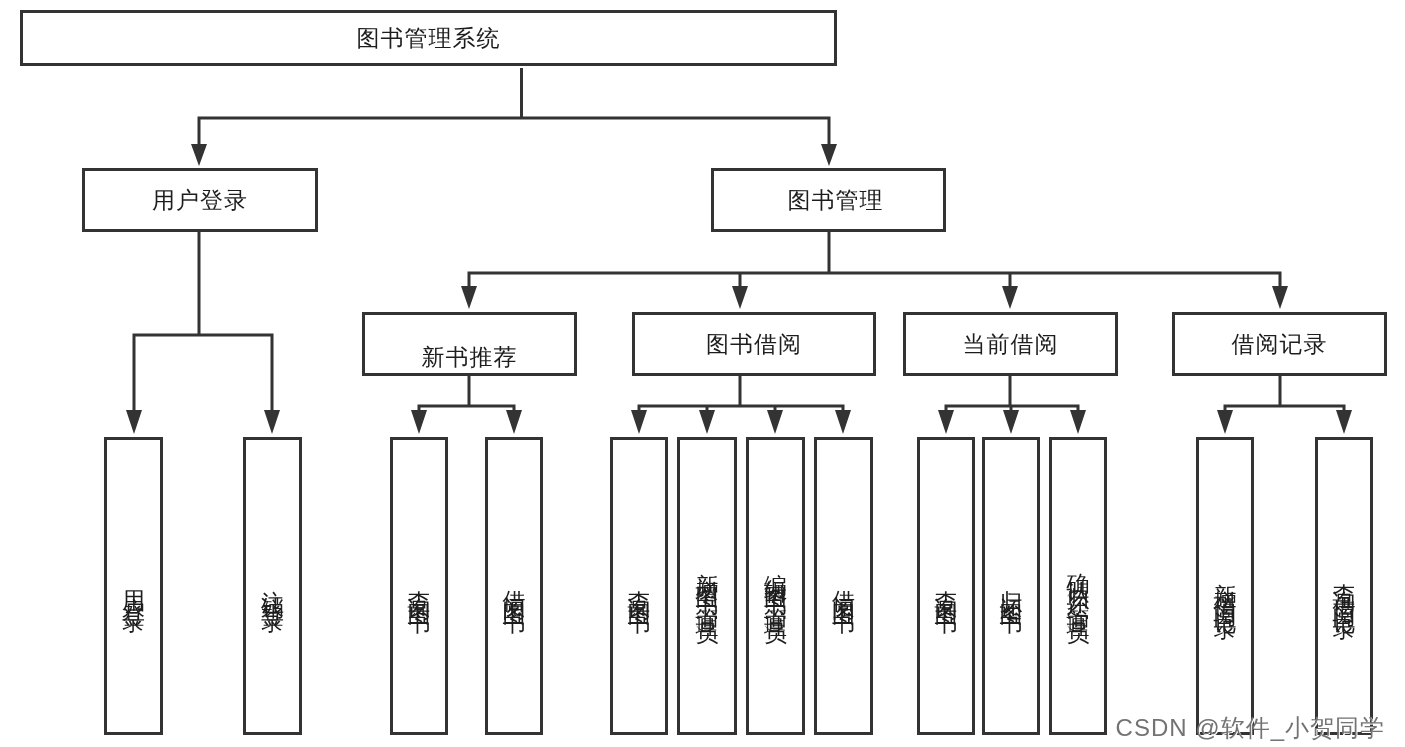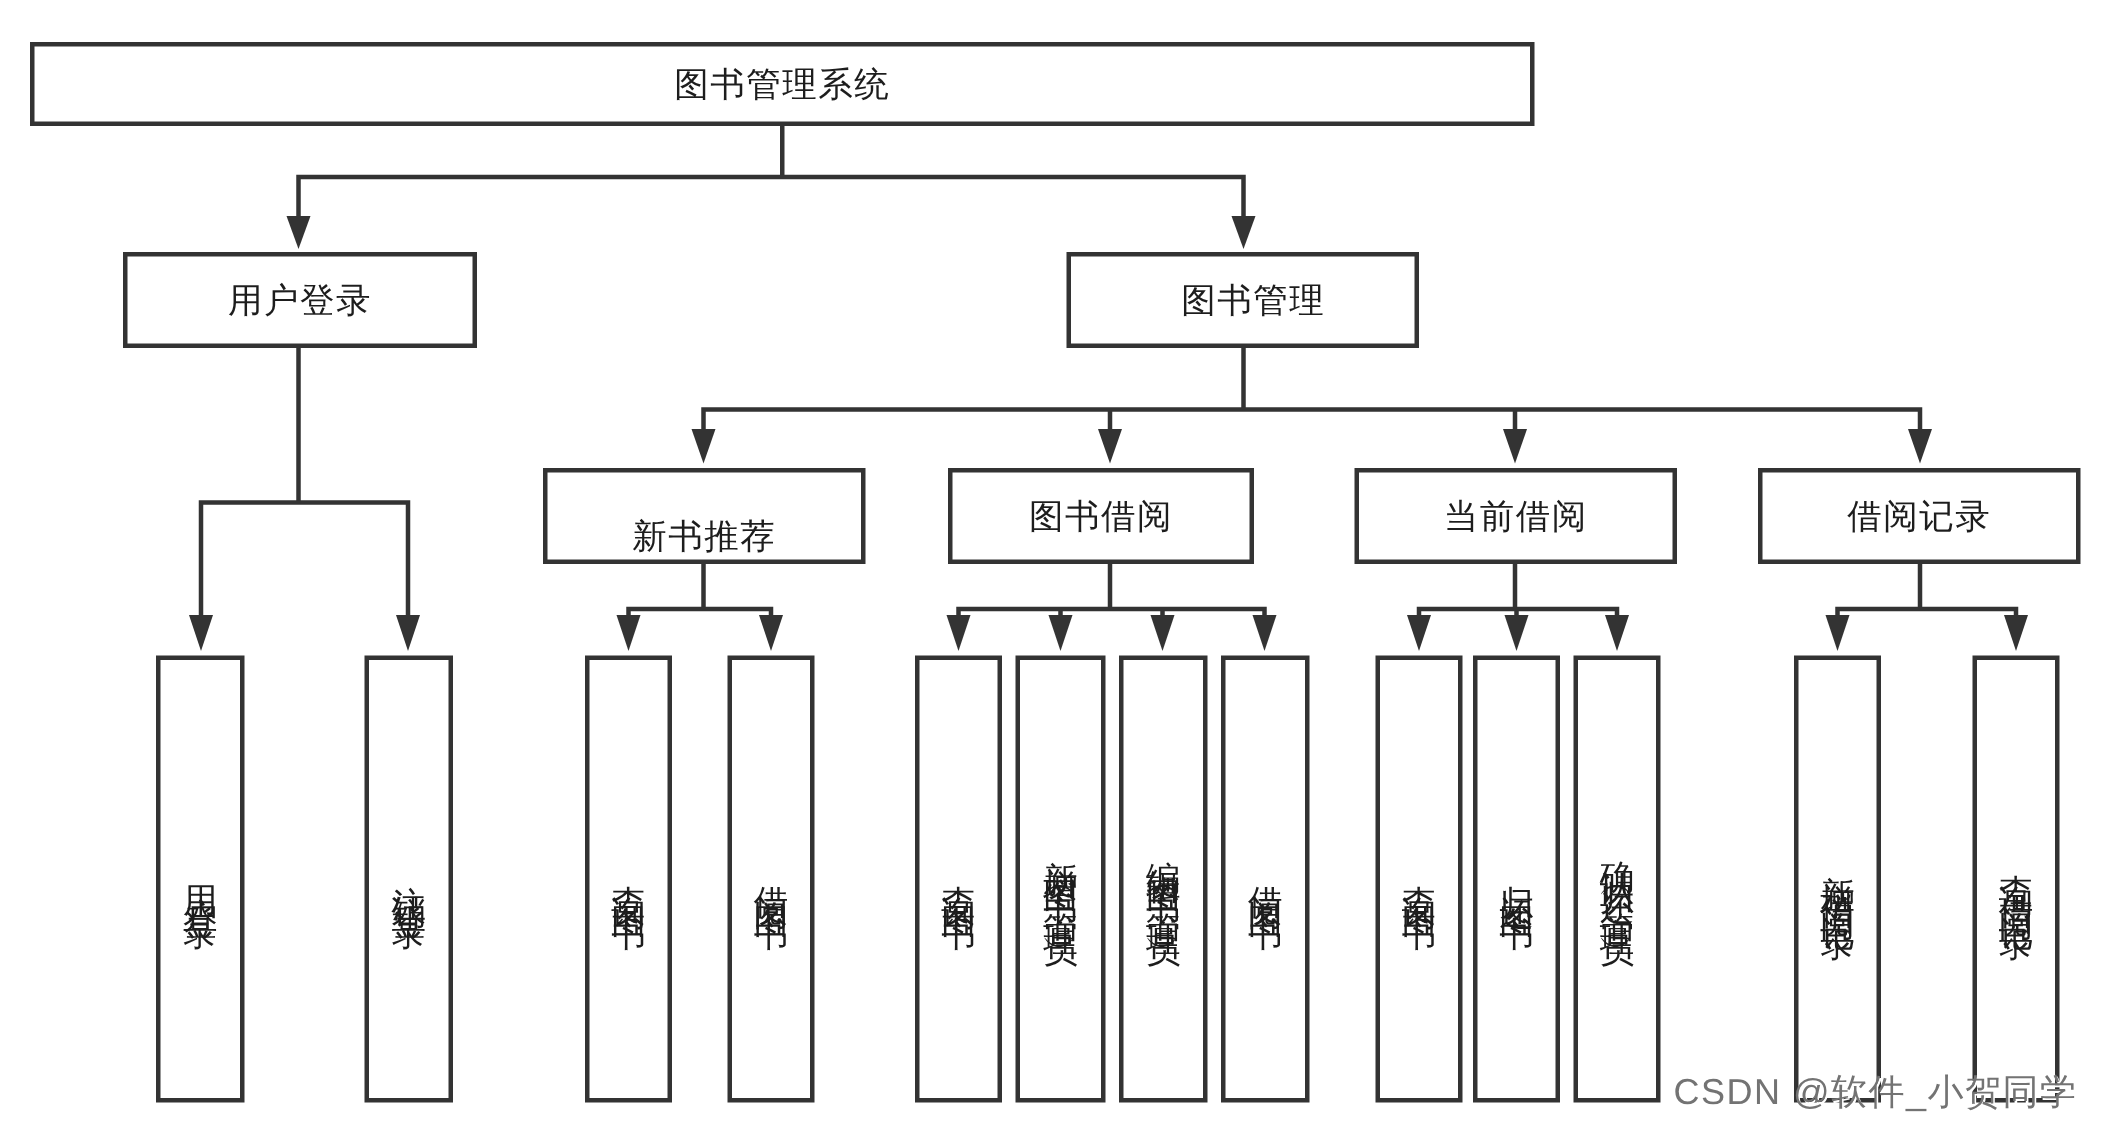--- a/index.html
+++ b/index.html
@@ -89,35 +89,35 @@
       <polygon stroke="none" points="1070,410 1086,410 1078,434"></polygon>
     </g>
 
     <g stroke="#333333" stroke-width="3" fill="#333333">
       <path fill="none" d="M1280 376 V407.5 M1223.5 406 H1345.5 M1225 406 V412 M1344 406 V412"></path>
       <polygon stroke="none" points="1217,410 1233,410 1225,434"></polygon>
       <polygon stroke="none" points="1336,410 1352,410 1344,434"></polygon>
     </g>
   </svg>
 
-  <div class="box" style="left:20px; top:28px; width:1003px; height:56px;text-align:right;">
+  <div class="box" style="left:20px; top:10px; width:817px; height:56px;text-align:right;">
     <span class="h-label">图书管理系统</span>
   </div>
 
   <div class="box" style="left:82px; top:168px; width:236px; height:64px;">
     <span class="h-label">用户登录</span>
   </div>
   <div class="box" style="left:711px; top:168px; width:235px; height:64px;padding-left:14px;">
     <span class="h-label">图书管理</span>
   </div>
 
   <div class="box" style="left:362px; top:312px; width:215px; height:64px;align-items:flex-end;">
     <span class="h-label">新书推荐</span>
   </div>
-  <div class="box" style="left:632px; top:312px; width:204px; height:64px;">
+  <div class="box" style="left:632px; top:312px; width:244px; height:64px;">
     <span class="h-label">图书借阅</span>
   </div>
   <div class="box" style="left:1172px; top:312px; width:215px; height:64px;">
     <span class="h-label">借阅记录</span>
   </div>
   <div class="box" style="left:903px; top:312px; width:215px; height:64px;">
     <span class="h-label">当前借阅</span>
   </div>
 
   <div class="box leaf" style="left:104px; width:59px;">

